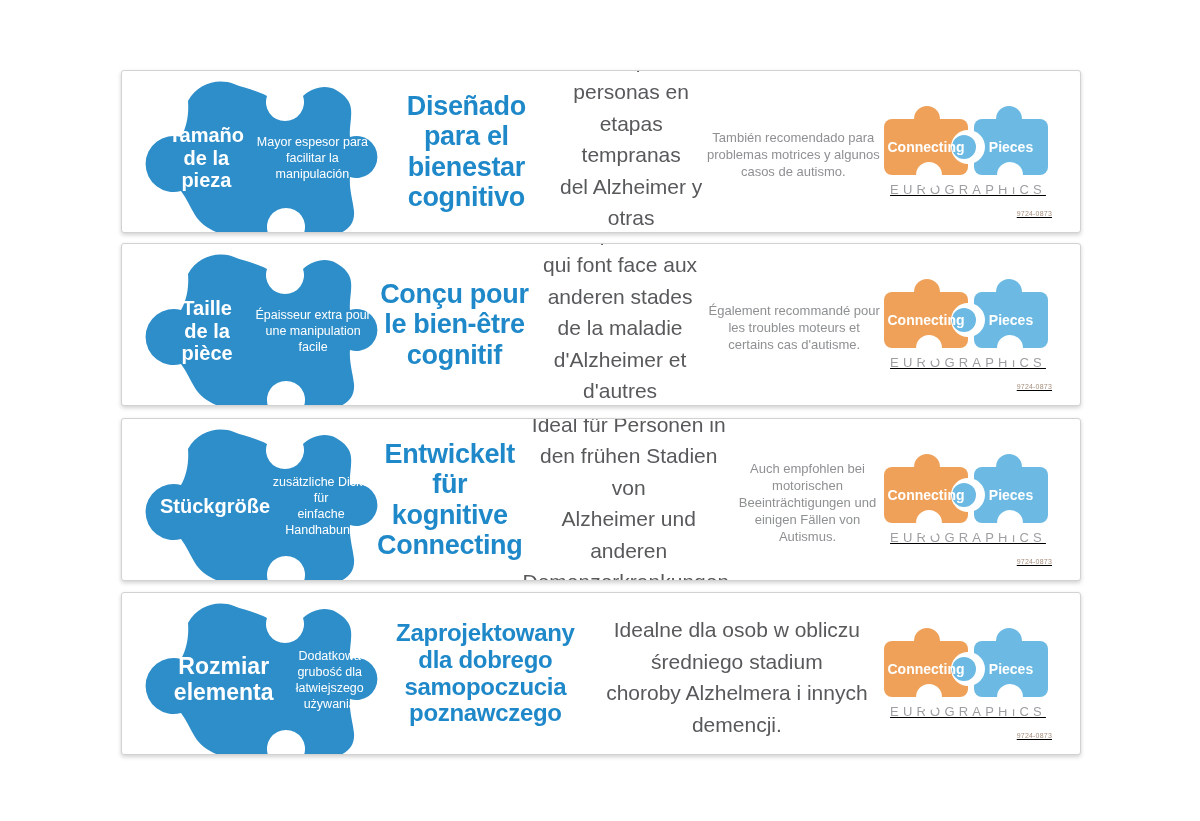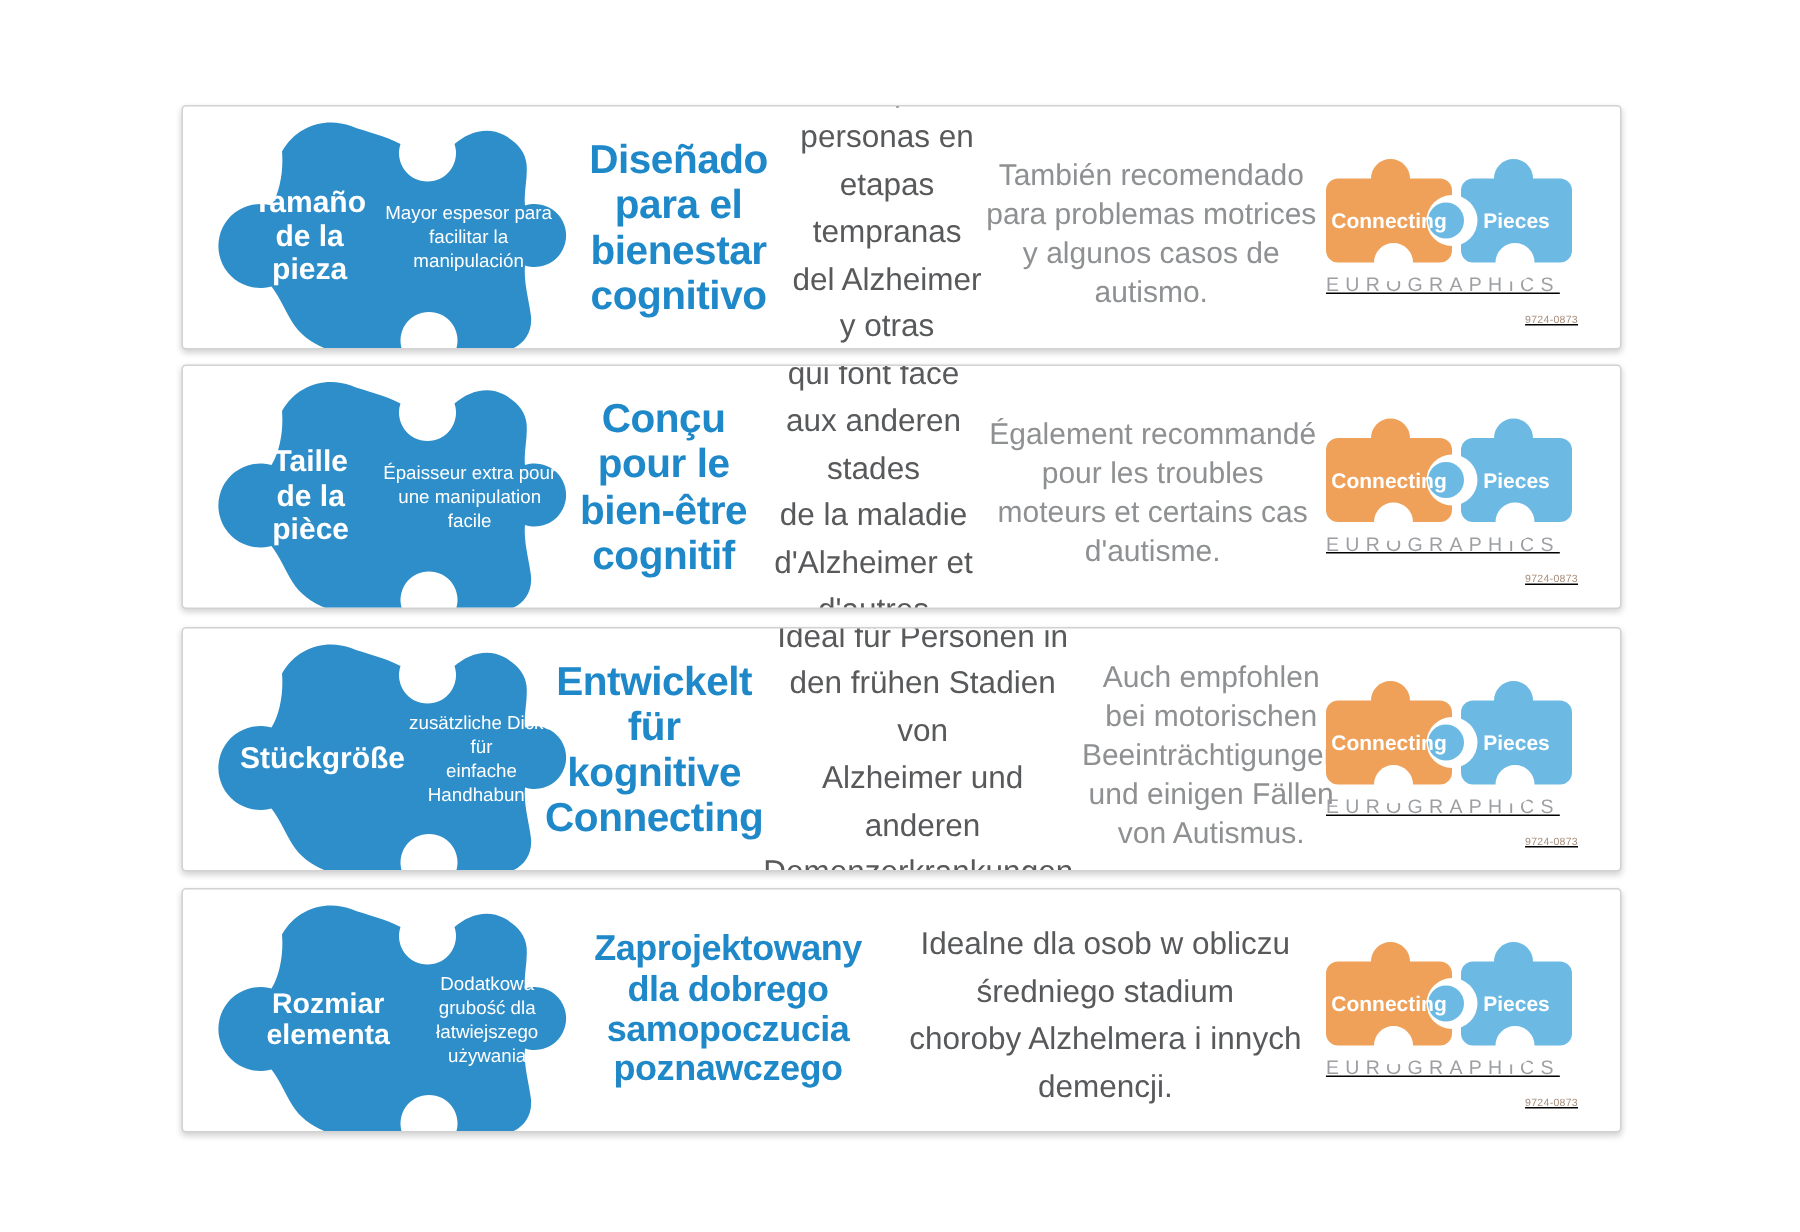--- a/index.html
+++ b/index.html
@@ -16,39 +16,39 @@
   .piece-title{font-size:20px;font-weight:bold;line-height:1.12;white-space:pre-line;}
   .piece-sub{font-size:12.5px;font-weight:normal;line-height:1.3;white-space:pre-line;}
   
   .mid{position:absolute;left:255px;right:200px;top:0;bottom:0;
        display:flex;flex-direction:row;align-items:center;justify-content:center;
        text-align:center;}
   .heading{color:#1e88c9;font-size:27px;font-weight:bold;letter-spacing:-0.3px;
            line-height:1.12;white-space:pre-line;}
   .heading.two-line{font-size:24px;}
   .body-text{color:#58595b;font-size:21px;line-height:1.5;white-space:pre-line;margin-top:7px;}
-  .note{color:#8e9092;font-size:20px;line-height:1.3;margin-top:8px;white-space:pre-line;}
+  .note{color:#8e9092;font-size:13px;line-height:1.3;margin-top:8px;white-space:pre-line;}
   
   .logo{position:absolute;right:28px;top:36px;width:168px;text-decoration:underline;}
   .pieces{position:relative;width:168px;height:70px;}
   .p-rect{position:absolute;border-radius:8px;z-index:1;}
   .p-orange{left:0;top:12px;width:84px;height:56px;}
   .p-blue{left:90px;top:12px;width:74px;height:56px;}
   .knob{position:absolute;border-radius:50%;}
   .k-top-orange{left:30px;top:-1px;width:26px;height:26px;z-index:1;}
   .k-top-blue{left:112px;top:-1px;width:26px;height:26px;z-index:1;}
   .n-bot-orange{left:32px;top:55px;width:26px;height:26px;background:#ffffff;z-index:2;}
   .n-bot-blue{left:113px;top:55px;width:26px;height:26px;background:#ffffff;z-index:2;}
   .n-mid{left:67px;top:23px;width:34px;height:34px;background:#ffffff;z-index:2;}
   .k-left-blue{left:68px;top:28px;width:24px;height:24px;z-index:3;}
   .p-label{position:absolute;z-index:4;color:#ffffff;font-weight:bold;font-size:14px;
            text-align:center;top:32px;}
   .p-label.l-conn{left:0;width:84px;}
   .p-label.l-pieces{left:90px;width:74px;}
-  .brand{margin-top:5px;text-align:left;color:#9d9fa2;font-size:13px;letter-spacing:4.2px;
+  .brand{margin-top:5px;text-align:center;color:#9d9fa2;font-size:13px;letter-spacing:4.2px;
          font-weight:400;}
   .code{margin-top:13px;text-align:right;color:#a68e7c;font-size:7px;letter-spacing:0.2px;}
 </style>
 </head>
 <body>
 
 <div class="stage">
 
   <div class="panel" style="top:70px">
     <div class="piece-wrap">
@@ -157,21 +157,21 @@
     </div>
   </div>
 
   <div class="panel" style="top:592px">
     <div class="piece-wrap">
       <svg width="240" height="172" viewBox="0 0 240 172">
         <path fill="#2e8ec9" d="M 46 28 C 56 10 76 5 92 11 C 102 15 114 17 125 23 A 19 19 0 1 0 161 23 C 170 15 183 11 194 17 C 203 22 208 28 209 36 C 210 46 207 55 208 64 A 21 21 0 1 1 208 104 C 207 116 211 128 212 138 C 213 149 207 157 198 160 C 187 164 174 162 162 160 A 19 19 0 1 0 126 160 C 112 163 97 166 83 162 C 71 159 59 152 53 142 C 48 134 45 126 39 118 A 28 28 0 1 1 39 64 C 45 54 47 40 46 28 Z"></path>
       </svg>
     </div>
     <div class="piece-text">
-      <div class="piece-title" style="font-size:19px">Rozmiar elementa</div>
+      <div class="piece-title" style="font-size:23px">Rozmiar elementa</div>
       <div class="piece-sub">Dodatkowa grubość dla
 łatwiejszego używania</div>
     </div>
     <div class="mid">
       <div class="heading two-line">Zaprojektowany dla dobrego
 samopoczucia poznawczego</div>
       <div class="body-text">Idealne dla osob w obliczu średniego stadium
 choroby Alzhelmera i innych demencji.</div>
     </div>
     <div class="logo">

